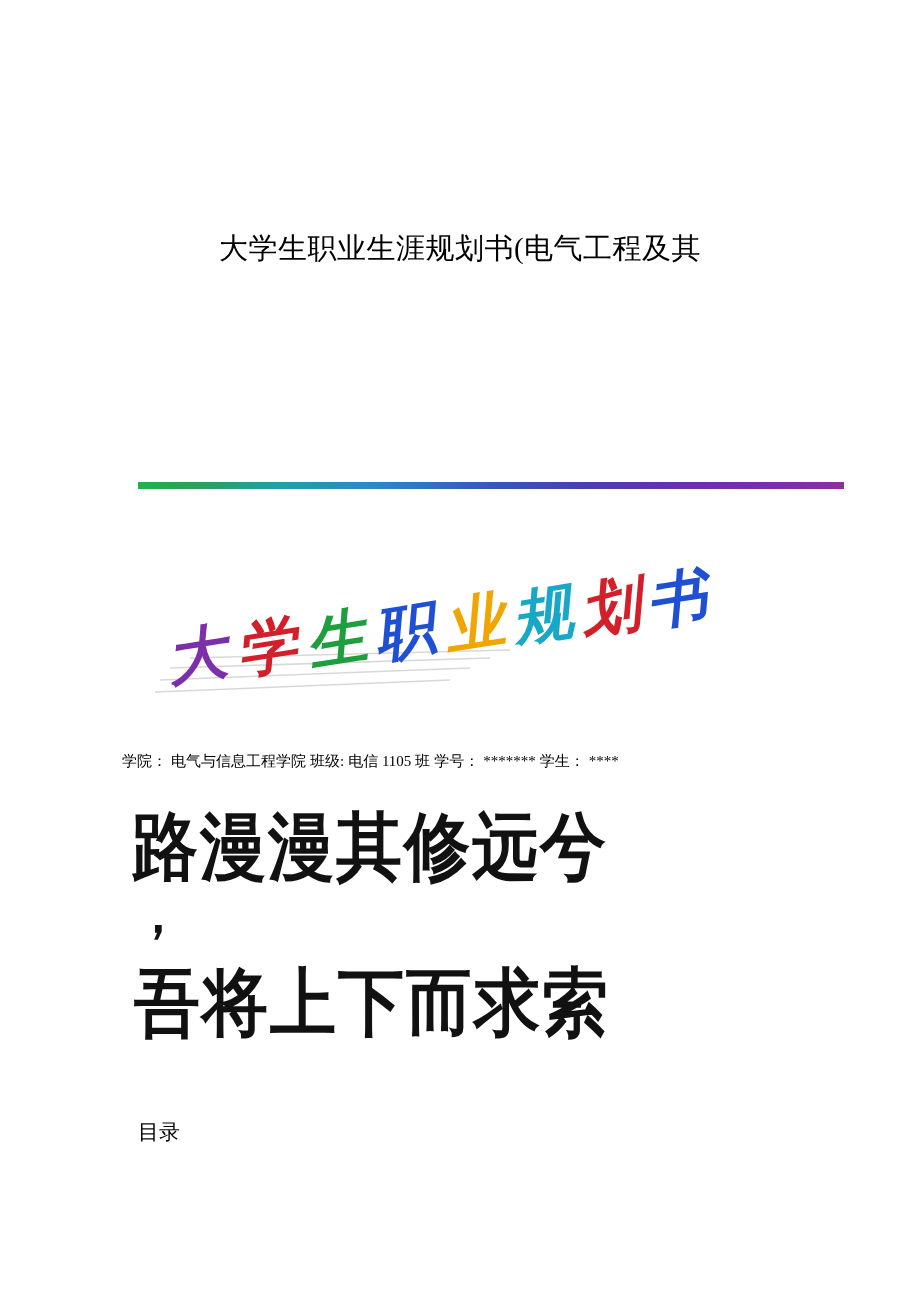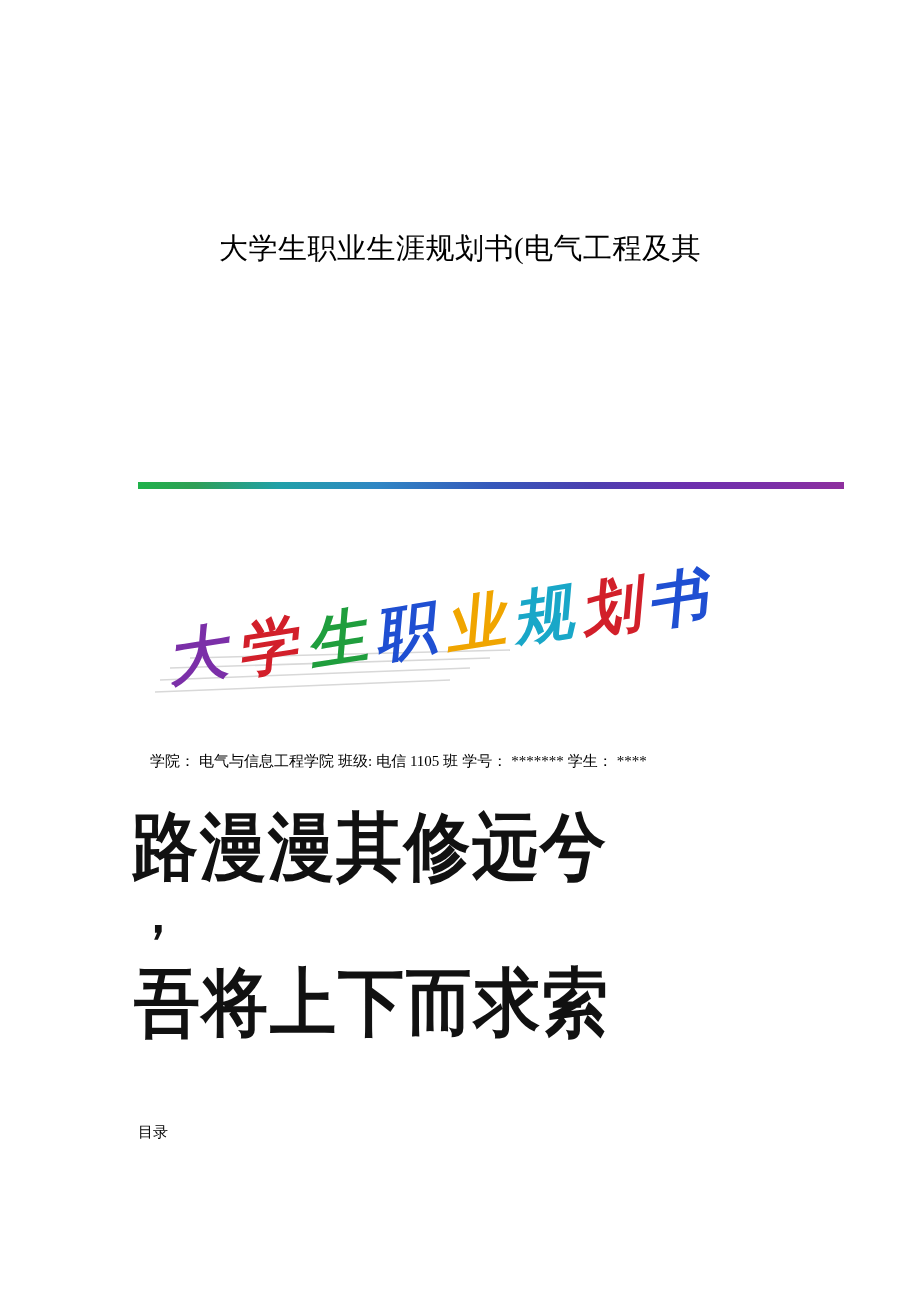--- a/index.html
+++ b/index.html
@@ -65,21 +65,21 @@
   }
   .wordart svg {
     display: block;
     width: 560px;
     height: 150px;
   }
 
   
   .info-line {
     position: absolute;
-    left: 150px;
+    left: 122px;
     top: 750px;
     width: 700px;
     font-family: "Liberation Serif", serif;
     font-size: 15px;
     line-height: 22px;
     color: #000000;
     white-space: nowrap;
   }
   .info-line span { margin-right: 4px; }
 
@@ -104,21 +104,21 @@
   .poem-line.l1 { margin-left: 4px; }
   .poem-line.l2 { font-size: 48px; line-height: 56px; margin-left: 6px; }
   .poem-line.l3 { margin-top: 18px; margin-left: 6px; }
 
   
   .toc-heading {
     position: absolute;
     left: 138px;
     top: 1122px;
     font-family: "Liberation Sans", sans-serif;
-    font-size: 15px;
+    font-size: 21px;
     line-height: 20px;
     color: #000000;
   }
 </style>
 </head>
 <body>
 
 <div class="page">
 
   <div class="doc-title">

